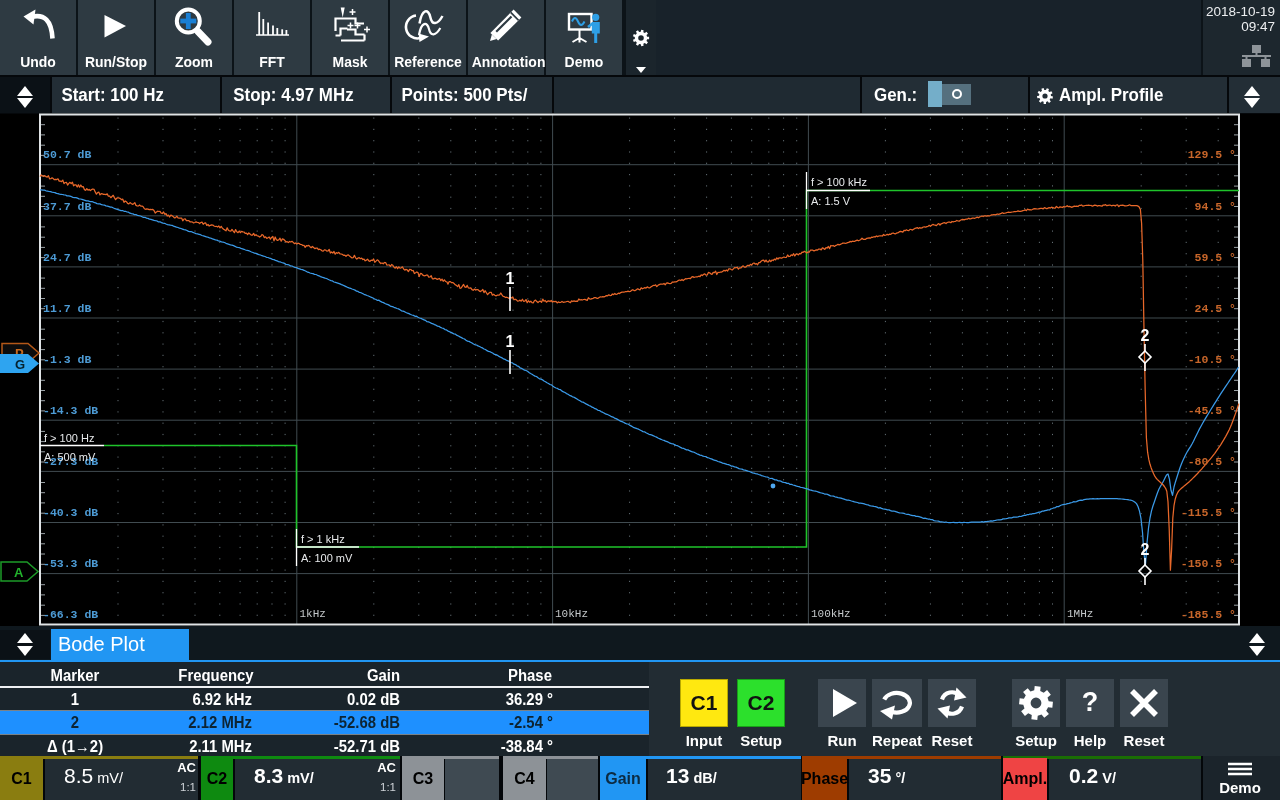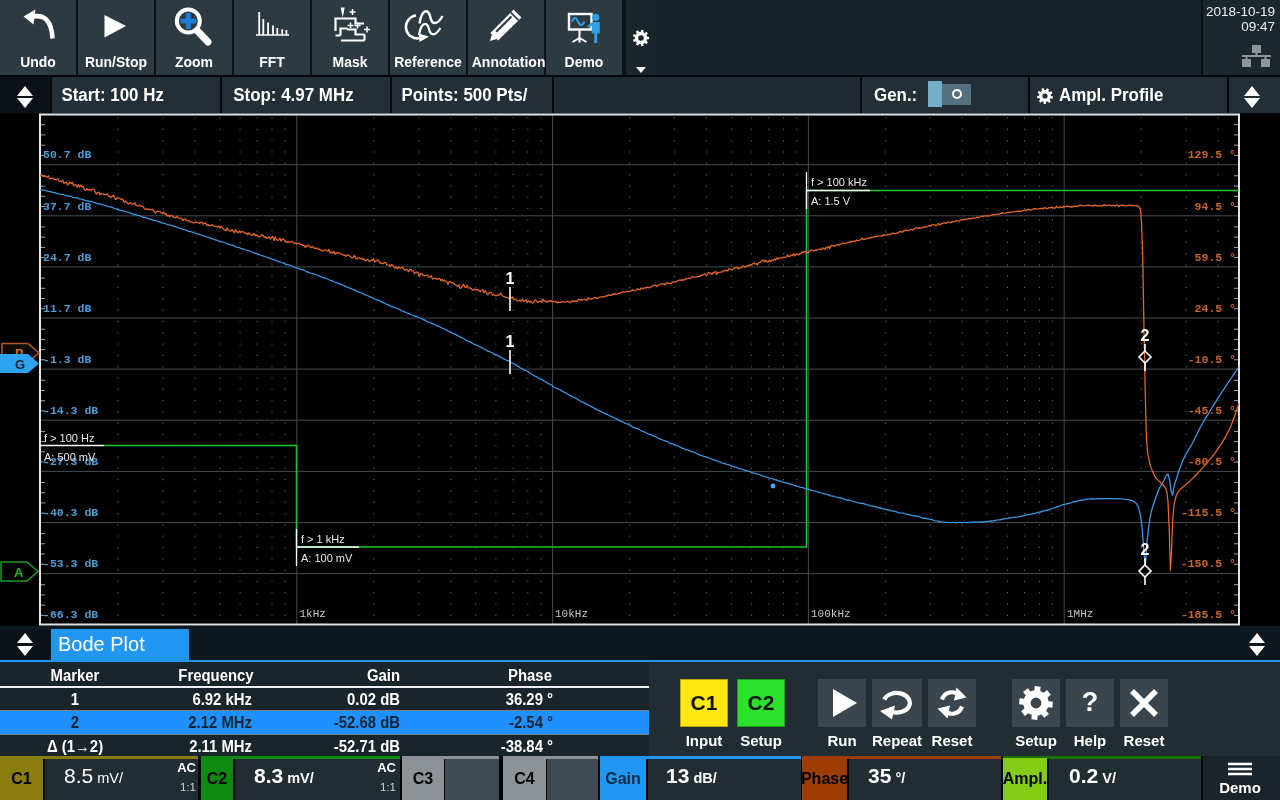--- a/index.html
+++ b/index.html
@@ -447,20 +447,20 @@
   </div>
 <div class="abs" style="left:666px;top:764px;color:#fff;font-weight:bold;font-size:21px">13<span style="font-size:14.5px"> dB/</span></div>
 <div class="sblock" style="left:802px;width:199px">
     <div class="abs" style="left:0;top:0;width:199px;height:3px;background:#9e3c00"></div>
     <div class="slab" style="width:45px;background:#9e3c00;color:#000">Phase</div>
     <div class="sval" style="left:46.5px;right:0;top:3px"></div>
   </div>
 <div class="abs" style="left:868px;top:764px;color:#fff;font-weight:bold;font-size:21px">35<span style="font-size:14.5px"> °/</span></div>
 <div class="sblock" style="left:1003px;width:198px">
     <div class="abs" style="left:0;top:0;width:198px;height:3px;background:#1a6e04"></div>
-    <div class="slab" style="width:44px;background:#84cc16;color:#000">Ampl.</div>
+    <div class="slab" style="width:44px;background:#ef4444;color:#000">Ampl.</div>
     <div class="sval" style="left:45.5px;right:0;top:3px"></div>
   </div>
 <div class="abs" style="left:1069px;top:764px;color:#fff;font-weight:bold;font-size:21px">0.2<span style="font-size:14.5px"> V/</span></div>
 <div class="abs" style="left:1203px;top:756px;width:77px;height:44px;background:#1b242b"></div>
 <svg class="abs" style="left:1226px;top:762px" width="28" height="16">
 <path d="M2 2 h24 M2 7 h24 M2 12 h24" stroke="#fff" stroke-width="2.6"></path>
   </svg>
 <div class="abs" style="left:1205px;top:779px;width:70px;text-align:center;color:#fff;font-weight:bold;font-size:15px">Demo</div>
 </body></html>

